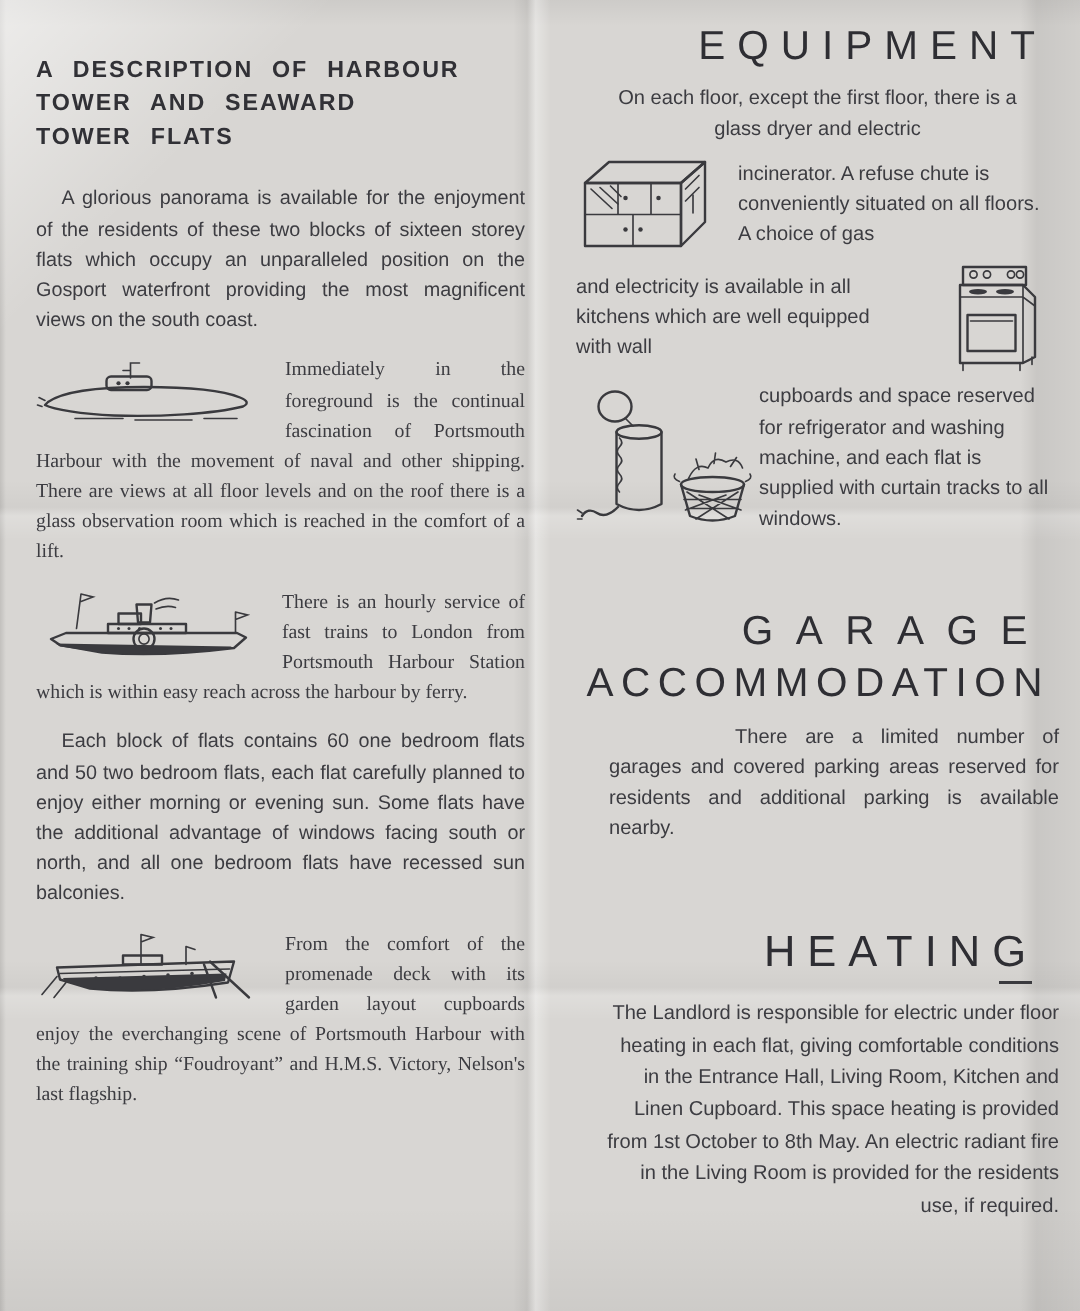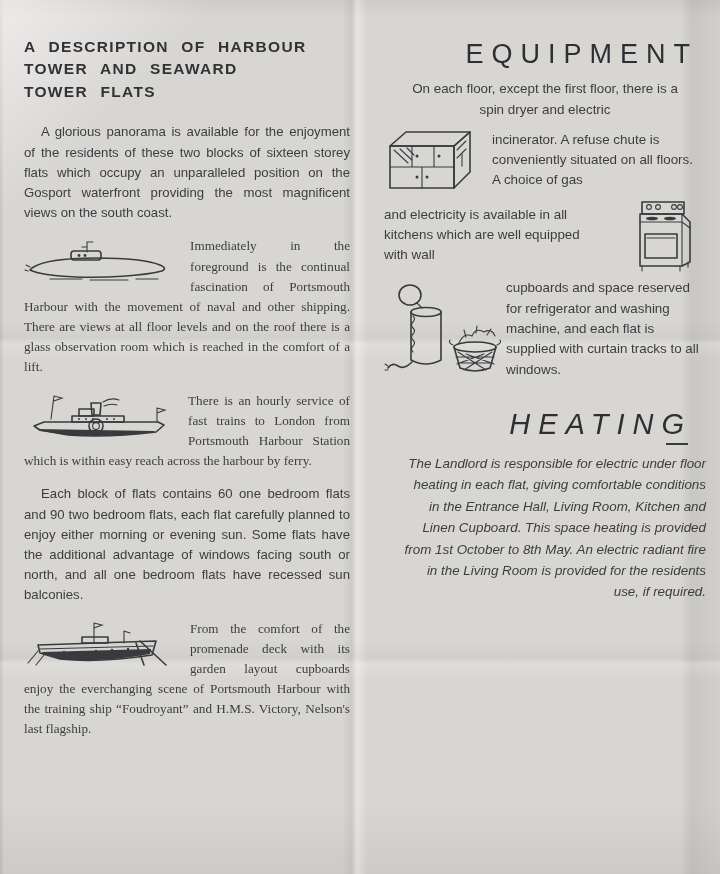--- a/index.html
+++ b/index.html
@@ -17,21 +17,21 @@
       linear-gradient(90deg, rgba(0,0,0,0) 47.5%, rgba(0,0,0,0.055) 48.8%, rgba(255,255,255,0.35) 49.6%, rgba(0,0,0,0) 51%),
       linear-gradient(90deg, rgba(0,0,0,0) 94.5%, rgba(0,0,0,0.07) 96%, rgba(0,0,0,0.03) 100%),
       linear-gradient(180deg, rgba(0,0,0,0.05) 0%, rgba(0,0,0,0) 2%, rgba(0,0,0,0) 92%, rgba(0,0,0,0.05) 100%),
       #d8d6d3;
   }
   .crease-h{
     position:absolute;left:0;right:0;height:40px;pointer-events:none;
     background:linear-gradient(180deg, rgba(0,0,0,0) 0%, rgba(0,0,0,0.03) 45%, rgba(255,255,255,0.18) 60%, rgba(0,0,0,0) 100%);
   }
   .col-left{position:absolute;left:24px;top:36px;width:326px;}
-  .col-right{position:absolute;left:384px;top:36px;width:322px;}
+  .col-right{position:absolute;left:384px;top:12px;width:322px;}
 
   .prelines{white-space:pre-line;}
 
   
   .desc-heading{
     font-weight:bold;font-size:15.5px;line-height:1.45;
     letter-spacing:1.3px;word-spacing:7px;color:#313136;
   }
   .body-para{
     font-size:13.2px;line-height:1.53;text-align:justify;
@@ -63,21 +63,21 @@
   .eq-additional{margin-top:14px;text-align:left;}
 
   .garage-section{margin-top:48px;}
   .garage-line1{letter-spacing:15px;padding-right:6px;}
   .garage-line2{letter-spacing:5px;padding-right:6px;margin-top:3px;}
   .garage-body{
     margin-top:9px;text-align:justify;text-indent:84px;
     width:300px;margin-left:auto;margin-right:0;
   }
 
-  .heating-section{margin-top:27px;font-style:italic;}
+  .heating-section{margin-top:56px;}
   .heating-heading{padding-right:14px;font-size:29px;}
   .heading-tail{width:22px;height:2px;background:#3a3a3e;margin:1px 18px 0 auto;}
   .heating-body{
     margin-top:8px;text-align:right;width:302px;
     margin-left:auto;margin-right:0;line-height:1.6;
   }
 
   svg{display:block;}
   svg .ln{fill:none;stroke:#3a3a3e;stroke-width:1.6;stroke-linecap:round;stroke-linejoin:round;}
   svg .thin{fill:none;stroke:#3a3a3e;stroke-width:1.1;stroke-linecap:round;}
@@ -127,21 +127,21 @@
           <circle class="fill" cx="90" cy="26" r="1"></circle>
           <path class="thin" d="M133,15 L133,29 M133,15 L141,17 L133,20"></path>
           <path class="ln" d="M10,33 L20,29 L134,29 L140,32 L132,39 Q84,45 44,42 L16,37 Z"></path>
           <path class="fill" d="M13,36 L130,38 L131,39 Q84,45 44,42 L16,38 Z"></path>
           <circle class="ln" cx="72" cy="33" r="7"></circle>
             <circle class="thin" cx="72" cy="33" r="3.4"></circle>
         </svg>
       </span><span>There is an hourly service of fast trains to London from Portsmouth Harbour Station which is within easy reach across the harbour by ferry.</span>
     </p>
 
-    <p class="body-para">Each block of flats contains 60 one bedroom flats and 90 two bedroom flats, each flat carefully planned to enjoy either morning or evening sun. Some flats have the additional advantage of windows facing south or north, and all one bedroom flats have recessed sun balconies.</p>
+    <p class="body-para">Each block of flats contains 60 one bedroom flats and 50 two bedroom flats, each flat carefully planned to enjoy either morning or evening sun. Some flats have the additional advantage of windows facing south or north, and all one bedroom flats have recessed sun balconies.</p>
 
     <p class="body-para with-icon">
       <span class="float-icon">
         <svg width="152" height="48" viewBox="0 0 152 48">
           <path class="thin" d="M70,2 L70,22 M70,2 L78,4 L70,7"></path>
           <path class="thin" d="M100,10 L100,22 M100,10 L106,12"></path>
           <path class="ln" d="M14,24 L132,20 L128,34 Q76,42 36,38 L16,32 Z"></path>
           <path class="thin" d="M16,28 L129,25"></path>
           <circle class="fill" cx="40" cy="31" r="1.2"></circle>
             <circle class="fill" cx="56" cy="31" r="1.2"></circle>
@@ -155,21 +155,21 @@
         </svg>
       </span><span>From the comfort of the promenade deck with its garden layout cupboards enjoy the everchanging scene of Portsmouth Harbour with the training ship “Foudroyant” and H.M.S. Victory, Nelson's last flagship.</span>
     </p>
 
   </div>
 
   <div class="col-right">
 
     <div class="big-heading eq-heading">EQUIPMENT</div>
 
-    <div class="rc-text eq-intro">On each floor, except the first floor, there is a spin dryer and electric</div>
+    <div class="rc-text eq-intro">On each floor, except the first floor, there is a glass dryer and electric</div>
 
     <div class="eq-row eq-row-b">
       <span>
         <svg width="96" height="74" viewBox="0 0 96 74">
           <polygon class="ln" points="6,24 22,10 86,10 70,24"></polygon>
           <rect class="ln" x="6" y="24" width="64" height="42"></rect>
           <polygon class="ln" points="70,24 86,10 86,50 70,66"></polygon>
           <path class="thin" d="M6,45 H70 M28,24 V45 M50,24 V45 M38,45 V66"></path>
           <path class="thin" d="M10,28 L24,41 M16,27 L28,38 M23,26 L30,33"></path>
           <path class="thin" d="M73,28 L82,19 M73,36 L82,27"></path>
@@ -224,20 +224,25 @@
             <path class="ln" d="M8,23 L14,44 Q29,50 44,44 L50,23"></path>
             <path class="thin" d="M12,28 L40,46 M20,30 L48,40 M46,28 L18,46 M38,30 L11,40 M10,33 H48 M12,39 H46"></path>
             <path class="thin" d="M7,21 q-5,-2 -3,-5 M51,21 q5,-2 3,-5"></path>
           </svg>
         </span>
       </div>
       <div class="rc-text txt">cupboards and space reserved for refrigerator and washing machine, and each flat is supplied with curtain tracks to all windows.</div>
     </div>
 
 
+    <div class="garage-section">
+      <div class="big-heading garage-line1">GARAGE</div>
+      <div class="big-heading garage-line2">ACCOMMODATION</div>
+      <div class="rc-text garage-body">There are a limited number of garages and covered parking areas reserved for residents and additional parking is available nearby.</div>
+    </div>
 
     <div class="heating-section">
       <div class="big-heading heating-heading">HEATING</div>
       <div class="heading-tail"></div>
       <div class="rc-text heating-body">The Landlord is responsible for electric under floor heating in each flat, giving comfortable conditions in the Entrance Hall, Living Room, Kitchen and Linen Cupboard. This space heating is provided from 1st October to 8th May. An electric radiant fire in the Living Room is provided for the residents use, if required.</div>
     </div>
 
   </div>
 </div>
 

